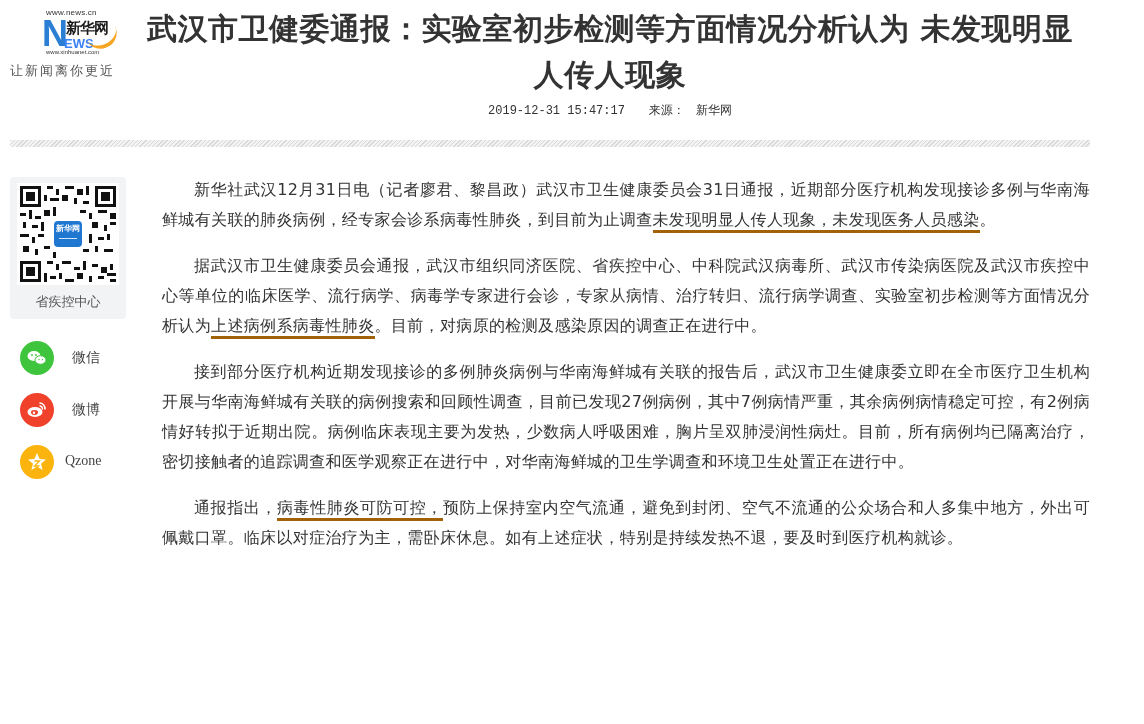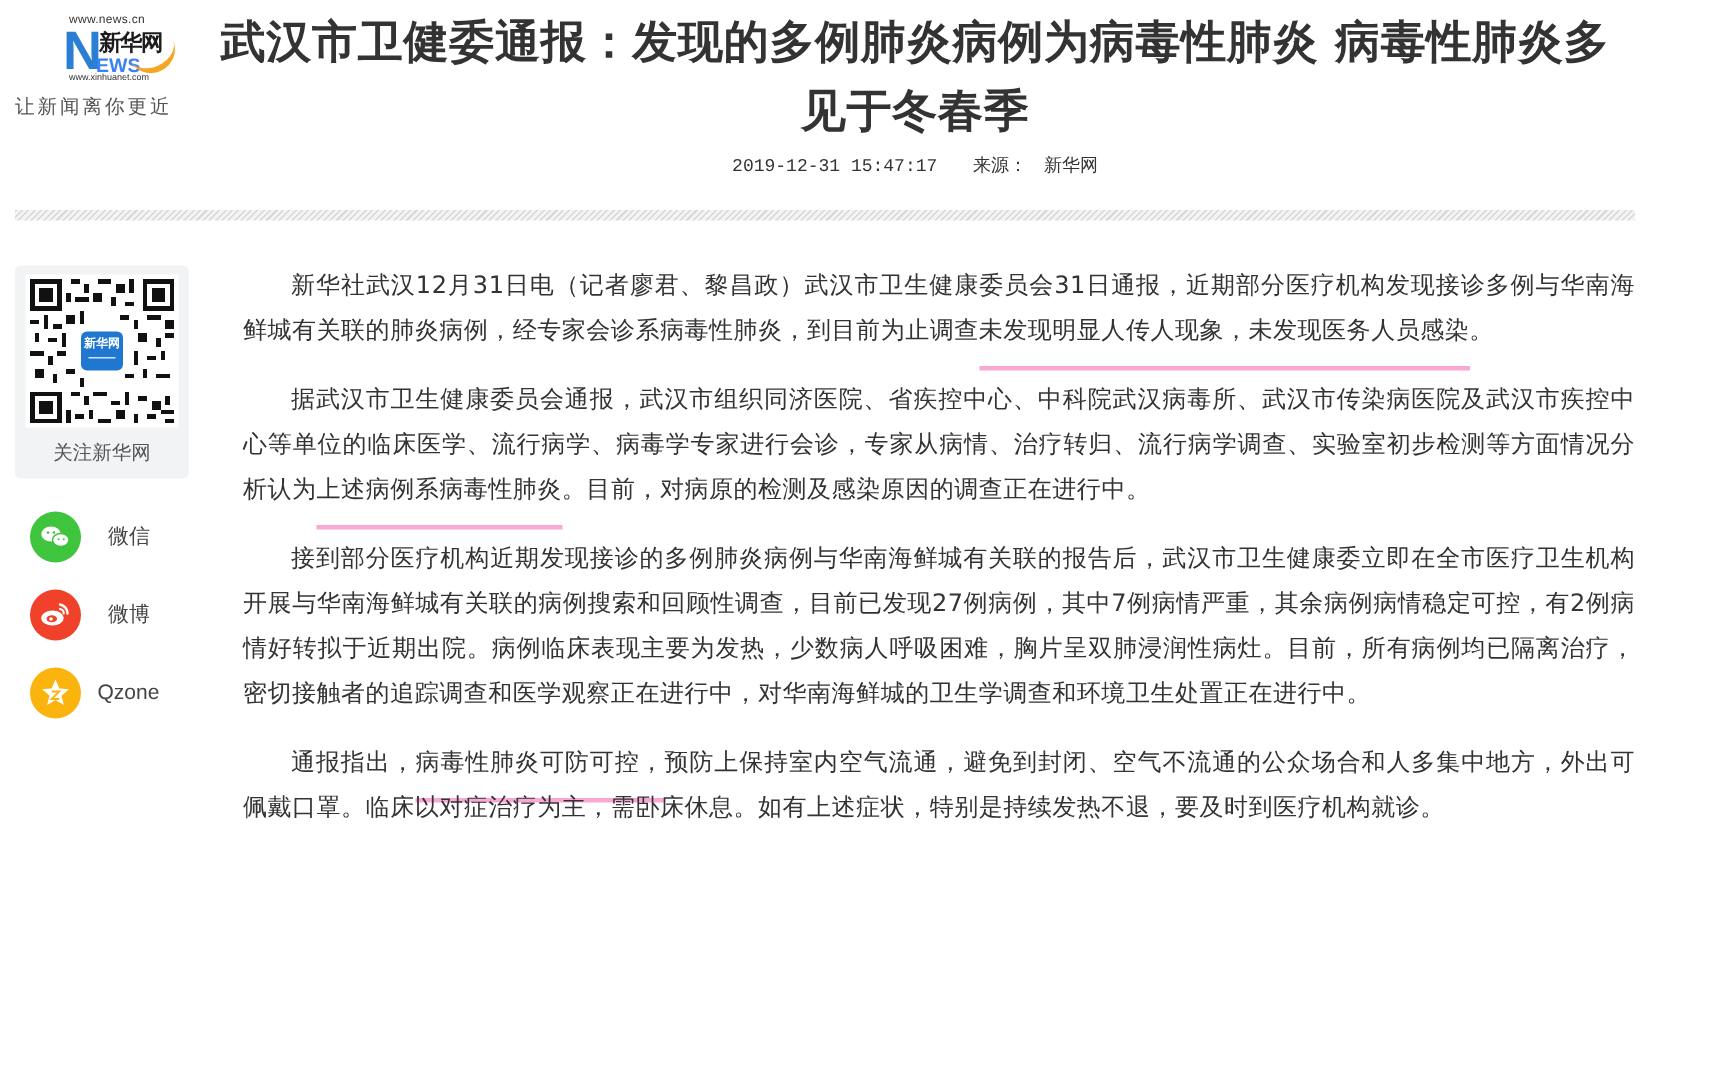--- a/index.html
+++ b/index.html
@@ -30,42 +30,42 @@
   .qr { position: absolute; left: 7px; top: 6px; width: 102px; height: 102px; background: #fff; overflow: hidden; }
   .qr svg { display: block; }
   .qr-logo { position: absolute; left: 37px; top: 38px; width: 28px; height: 26px; background: #1f77d0; border-radius: 4px; color: #fff; font-size: 8px; text-align: center; line-height: 16px; font-weight: bold; }
   .qr-logo::after { content: ""; position: absolute; left: 5px; top: 17px; width: 18px; height: 1px; background: #cfe4ff; }
   .qr-label { position: absolute; left: 0; top: 116px; width: 116px; text-align: center; font-size: 13px; color: #555; }
 
   .share { position: absolute; left: 20px; width: 140px; height: 36px; }
   .share .circle { position: absolute; left: 0; top: 0; width: 34px; height: 34px; border-radius: 50%; }
   .share .circle svg { position: absolute; left: 0; top: 0; }
   .share .lbl { position: absolute; left: 52px; top: 8px; font-size: 14px; color: #444; }
-  .share.qzone .lbl { left: 45px; font-family: Liberation Sans, sans-serif; }
+  .share.qzone .lbl { left: 45px; font-family: Liberation Serif, serif; }
 
   
   .article { position: absolute; left: 162px; top: 175px; width: 928px; font-size: 16px; line-height: 30px; color: #333; }
   .article p { text-indent: 32px; margin-bottom: 16px; letter-spacing: 0.35px; text-align: justify; }
   .article p.p1 { margin-bottom: 16px; }
-  .hl { border-bottom: 3px solid #f9a8d4; padding-bottom: 15px; }
+  .hl { border-bottom: 3px solid #a16207; padding-bottom: 1px; }
 </style>
 </head>
 <body>
 
 <div class="logo">
   <span class="url-top">www.news.cn</span>
   <span class="big-n">N</span>
   <span class="cn">新华网</span>
   <span class="ews">EWS</span>
   <span class="swoosh"></span>
   <span class="url-bot">www.xinhuanet.com</span>
   <span class="slogan">让新闻离你更近</span>
 </div>
 
-<h1 class="title">武汉市卫健委通报：发现的多例肺炎病例为病毒性肺炎 病毒性肺炎多见于冬春季</h1>
+<h1 class="title">武汉市卫健委通报：实验室初步检测等方面情况分析认为 未发现明显人传人现象</h1>
 <div class="meta">
   <span>2019-12-31 15:47:17</span>
   <span><span style="margin:0">来源：</span> <span style="margin:0 0 0 4px">新华网</span></span>
 </div>
 
 <div class="divider"></div>
 
 <div class="qr-card">
   <div class="qr">
     <svg width="102" height="102" viewBox="0 0 34 34" shape-rendering="crispEdges">
@@ -138,21 +138,21 @@
           <rect x="16" y="32" width="3" height="1"></rect>
           <rect x="20" y="30" width="2" height="2"></rect>
           <rect x="24" y="31" width="1" height="2"></rect>
           <rect x="27" y="31" width="2" height="1"></rect>
           <rect x="30" y="30" width="3" height="1"></rect>
           <rect x="31" y="32" width="2" height="1"></rect>
       </g>
     </svg>
     <div class="qr-logo">新华网</div>
   </div>
-  <div class="qr-label">关注新华网</div>
+  <div class="qr-label">省疾控中心</div>
 </div>
 
 <div class="share wechat" style="top:341px;">
   <span class="circle" style="background:#3ec53d;">
     <svg width="34" height="34" viewBox="0 0 34 34">
       <ellipse cx="14" cy="15" rx="6.5" ry="5" fill="#fff"></ellipse>
       <ellipse cx="20.5" cy="19" rx="5.5" ry="4.3" fill="#fff" stroke="#3ec53d" stroke-width="1"></ellipse>
       <circle cx="12" cy="14" r="0.9" fill="#3ec53d"></circle>
         <circle cx="16" cy="14" r="0.9" fill="#3ec53d"></circle>
       <circle cx="19" cy="18.5" r="0.7" fill="#3ec53d"></circle>

